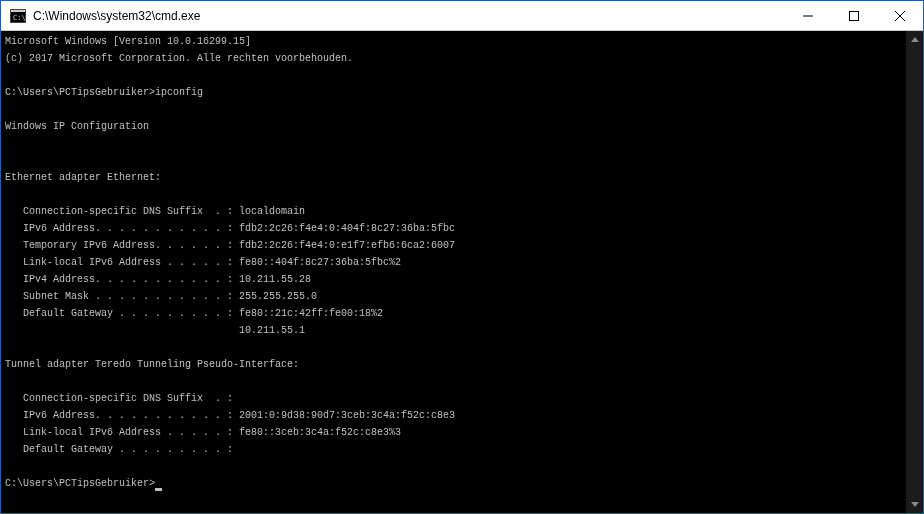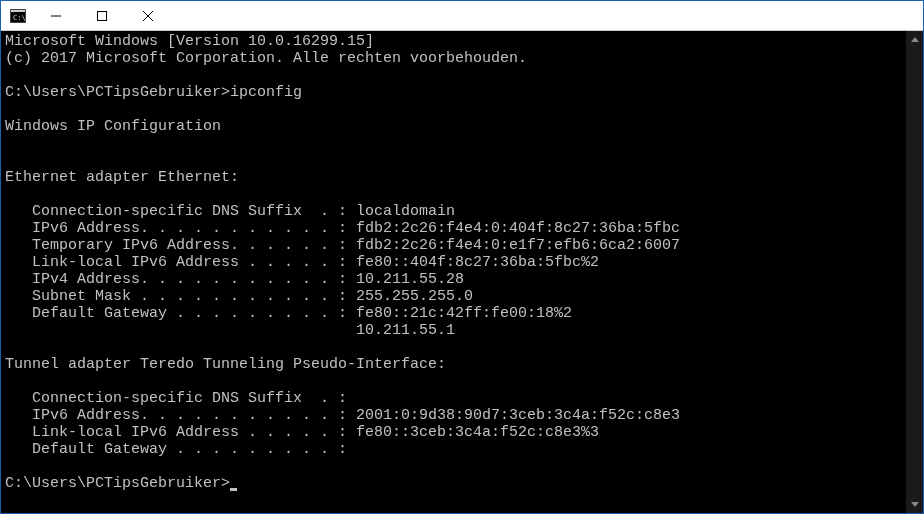--- a/index.html
+++ b/index.html
@@ -59,21 +59,21 @@
     background: #000;
     position: relative;
     display: flex;
     overflow: hidden;
   }
   .console {
     flex: 1;
     background: #000;
     color: #c0c0c0;
     font-family: Consolas, "Courier New", monospace;
-    font-size: 15px;
+    font-size: 10px;
     line-height: 17px;
     padding: 2px 4px 4px 4px;
     white-space: pre;
     overflow: hidden;
   }
   .scrollbar {
     width: 17px;
     background: #1a1a1a;
     display: flex;
     flex-direction: column;
@@ -103,20 +103,21 @@
 <div class="window">
 
   <div class="titlebar">
     <div class="icon-box">
       <svg width="16" height="14" viewBox="0 0 16 14">
         <rect x="0" y="0" width="16" height="14" fill="#000" stroke="#888" stroke-width="1"></rect>
         <rect x="1" y="1" width="14" height="2" fill="#ccc"></rect>
         <text x="3" y="11" font-size="7" fill="#ccc" font-family="monospace">C:\</text>
       </svg>
     </div>
+    <div class="title">C:\Windows\system32\cmd.exe</div>
     <div class="controls">
       <div class="ctrl">
         <svg width="10" height="10" viewBox="0 0 10 10">
             <line x1="0" y1="5" x2="10" y2="5" stroke="#000" stroke-width="1"></line>
           </svg>
       </div>
       <div class="ctrl">
         <svg width="10" height="10" viewBox="0 0 10 10">
             <rect x="0.5" y="0.5" width="9" height="9" fill="none" stroke="#000" stroke-width="1"></rect>
           </svg>

